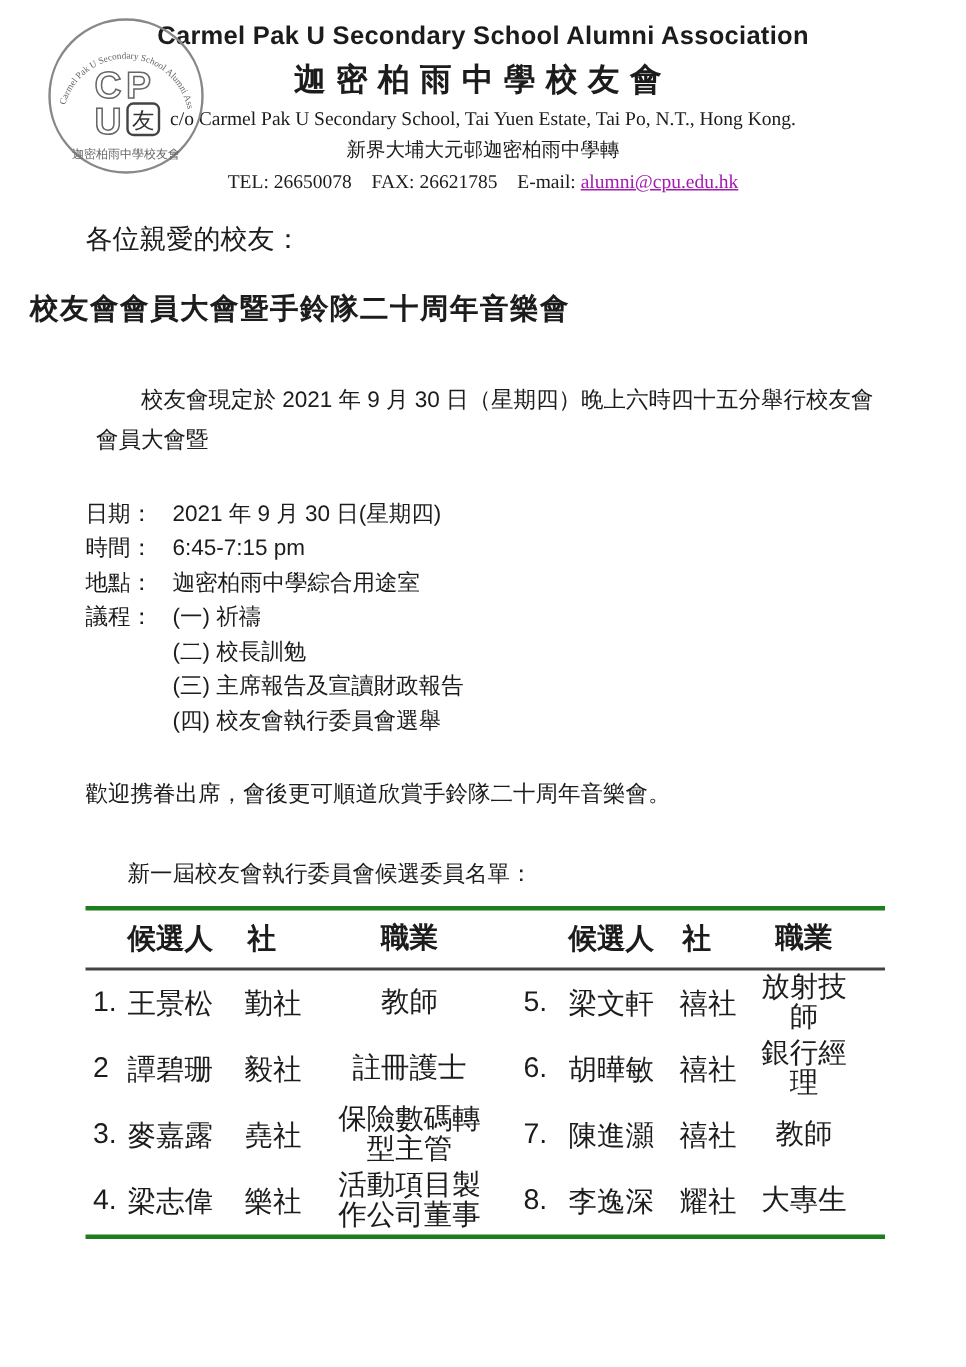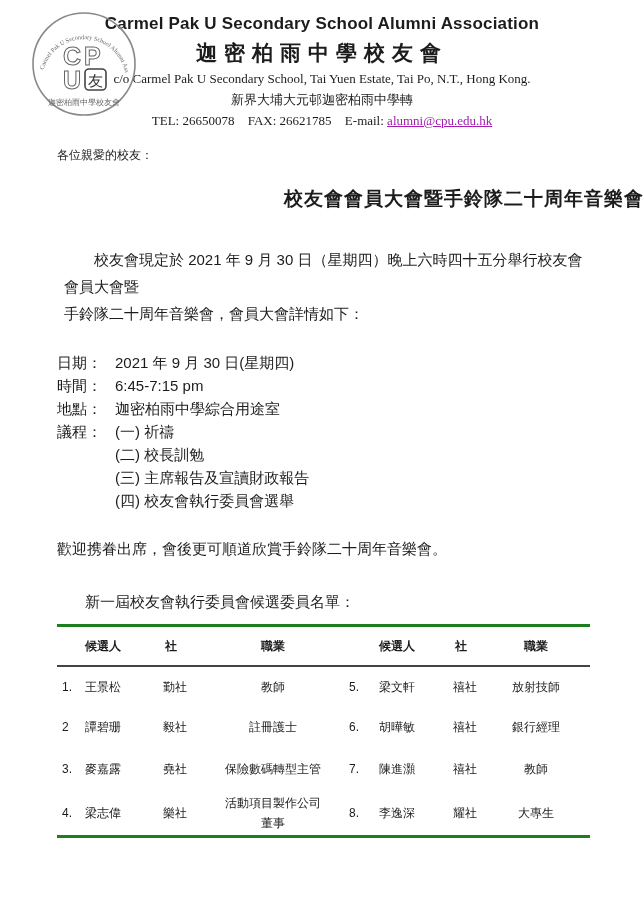--- a/index.html
+++ b/index.html
@@ -10,33 +10,33 @@
   
   .header { position:relative; padding-top:14px; text-align:center; }
   .logo { position:absolute; left:30px; top:10px; width:108px; height:108px; }
   .org-en { font-size:17px; font-weight:bold; letter-spacing:.2px; }
   .org-zh { font-size:21px; font-weight:bold; letter-spacing:7px; margin-top:5px;
             font-family:"Liberation Serif", serif; }
   .addr-en, .addr-zh, .contact { font-size:13px; font-family:"Liberation Serif", serif; margin-top:4px; }
   .contact .sep { display:inline-block; width:10px; }
   .email-link { color:#a21caf; text-decoration:underline; }
   
-  .salutation { margin:18px 0 0 57px; font-size:12px; }
-  .doc-title { margin-top:22px; text-align:right; font-size:19px; font-weight:bold; letter-spacing:1px;padding-left:20px; }
+  .salutation { margin:18px 0 0 57px; font-size:18px; }
+  .doc-title { margin-top:22px; text-align:left; font-size:19px; font-weight:bold; letter-spacing:1px;padding-left:20px; }
   .intro { margin:34px 54px 0 64px; font-size:15px; line-height:27px; }
   .intro .line1 { text-indent:2em; }
   .details { margin:24px 0 0 57px; font-size:15px; }
   .detail-row { display:flex; line-height:23px; }
   .detail-label { width:58px; flex:0 0 58px; }
   .agenda-extra { padding-left:58px; line-height:23px; }
   .welcome { margin:28px 0 0 57px; font-size:15px; }
   .list-intro { margin:34px 0 0 57px; padding-left:28px; font-size:15px; }
   
   .cand-table { margin:12px 54px 0 57px; width:533px;
-    border-top:3px solid #1e7d1e; border-bottom:3px solid #1e7d1e; font-size:12px; }
+    border-top:3px solid #1e7d1e; border-bottom:3px solid #1e7d1e; font-size:19px; }
   .trow { display:grid; grid-template-columns:28px 76px 52px 120px 46px 72px 53px 1fr; align-items:center; }
   .thead { height:38px; font-weight:bold; border-bottom:2px solid #444444; }
   .tr1,.tr2 { min-height:40px; }
   .tr3,.tr4 { min-height:44px; }
   .cell-no   { padding-left:5px; }
   .cell-no-r { padding-left:16px; }
   .cell-house { padding-left:2px; }
   .cell-house-hdr { padding-left:4px; }
   .cell-job   { text-align:center; padding:2px 12px; line-height:20px; }
   .cell-job-r { text-align:center; padding:2px 24px 2px 2px; line-height:20px; }
@@ -74,21 +74,20 @@
       <a class="email-link" href="#">alumni@cpu.edu.hk</a>
     </div>
   </div>
 
   <div class="salutation">各位親愛的校友：</div>
 
   <div class="doc-title">校友會會員大會暨手鈴隊二十周年音樂會</div>
 
   <div class="intro">
     <div class="line1">校友會現定於 2021 年 9 月 30 日（星期四）晚上六時四十五分舉行校友會會員大會暨</div>
-    <div class="line2">手鈴隊二十周年音樂會，會員大會詳情如下：</div>
   </div>
 
   <div class="details">
     <div class="detail-row">
       <span class="detail-label">日期：</span>
       <span class="detail-value">2021 年 9 月 30 日(星期四)</span>
     </div>
     <div class="detail-row">
       <span class="detail-label">時間：</span>
       <span class="detail-value">6:45-7:15 pm</span>

